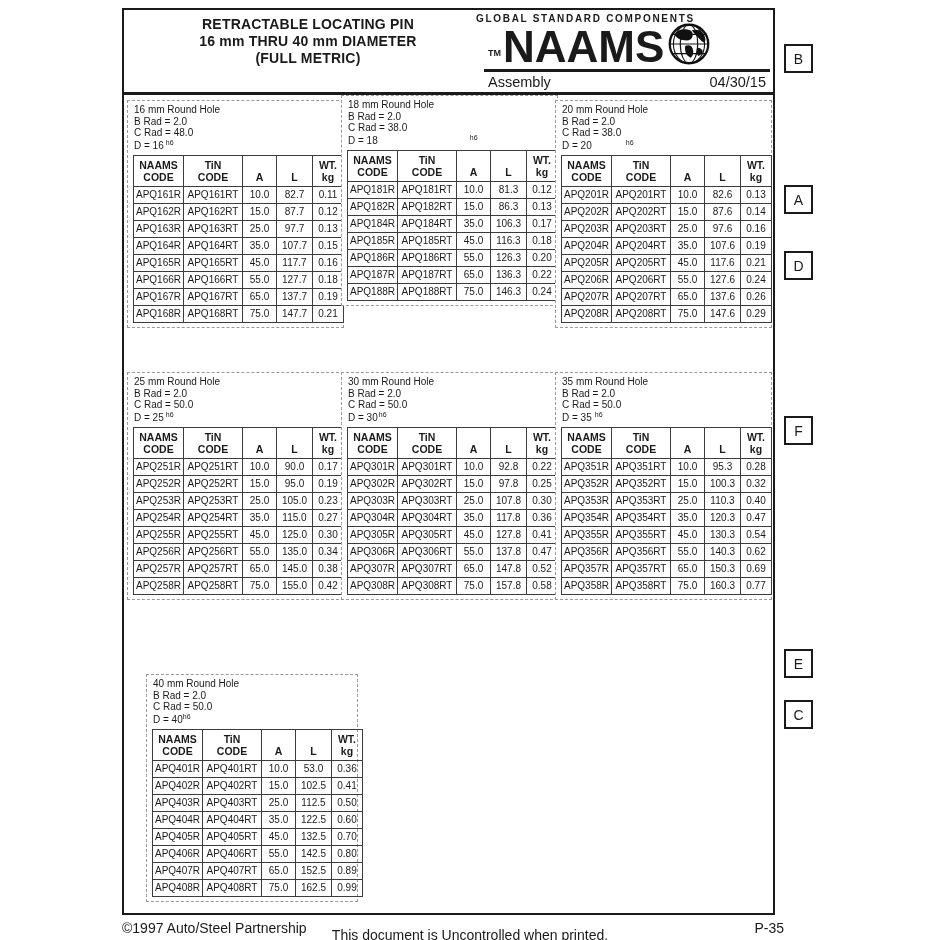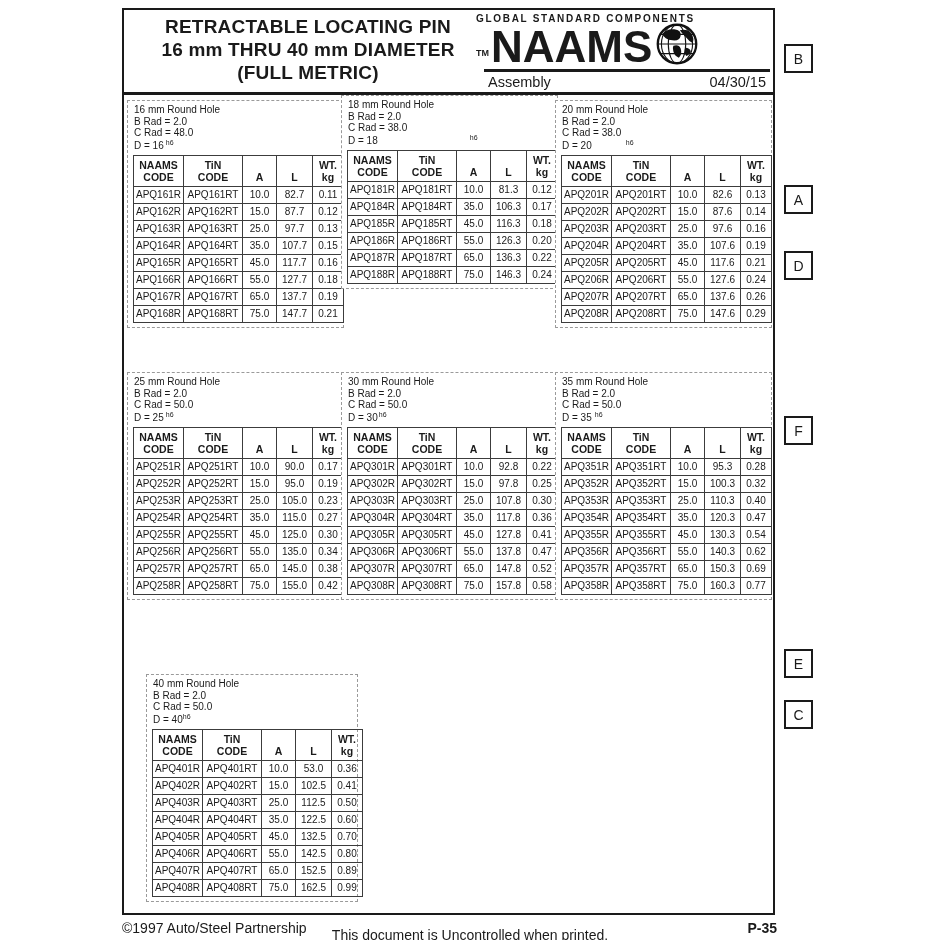--- a/index.html
+++ b/index.html
@@ -8,26 +8,26 @@
     font-family:"Liberation Sans",sans-serif;color:#1a1a1a;overflow:hidden;
   }
   .frame{
     position:absolute;left:122px;top:8px;width:653px;height:907px;
     border:2px solid #1a1a1a;background:#fff;box-sizing:border-box;
   }
   
   .hdr{position:absolute;left:0;top:0;right:0;height:82px;border-bottom:3px solid #1a1a1a;}
   .title-block{
     position:absolute;left:6px;top:6px;width:356px;text-align:center;
-    font-weight:bold;font-size:19px;line-height:1.2;letter-spacing:0.2px;
+    font-weight:bold;font-size:14px;line-height:1.2;letter-spacing:0.2px;
   }
   .logo-block{position:absolute;right:3px;top:3px;width:294px;}
   .tagline{font-size:10px;font-weight:bold;letter-spacing:1.7px;white-space:nowrap;}
   .name-row{display:flex;align-items:flex-end;margin-top:-2px;}
-  .tm{font-size:9px;font-weight:bold;margin:0 2px 9px 0;}
+  .tm{font-size:9px;font-weight:bold;margin:0 2px 9px 12px;}
   .naams{font-size:44px;font-weight:bold;letter-spacing:0px;line-height:0.92;transform:scaleY(1.02);}
   .globe{margin:0 0 1px 3px;}
   .logo-rule{border-top:3px solid #1a1a1a;margin:2px 0 2px 8px;}
   .logo-bottom{display:flex;justify-content:space-between;font-size:14.5px;padding:0 4px 0 12px;}
   
   .side-label{
     position:absolute;left:784px;width:25px;height:25px;border:2px solid #1a1a1a;
     display:flex;align-items:center;justify-content:center;font-size:14px;background:#fff;
   }
   
@@ -46,21 +46,21 @@
   td{font-size:10px;height:16px;padding:0;}
   th:nth-child(1),td:nth-child(1){width:49px;}
   th:nth-child(2),td:nth-child(2){width:58px;}
   th:nth-child(3),td:nth-child(3){width:33px;}
   th:nth-child(4),td:nth-child(4){width:35px;}
   th:nth-child(5),td:nth-child(5){width:30px;}
   
   .footer{position:absolute;left:0;top:920px;width:940px;height:20px;font-size:14px;}
   .footer .f-left{position:absolute;left:122px;}
   .footer .f-center{position:absolute;left:50%;transform:translateX(-50%);margin-top:7px;}
-  .footer .f-right{position:absolute;right:163px;font-weight:bold;}
+  .footer .f-right{position:absolute;right:156px;}
 </style>
 </head>
 <body>
 
 <div class="frame">
   <div class="hdr">
     <div class="title-block">
       <div>RETRACTABLE LOCATING PIN</div>
       <div>16 mm THRU 40 mm DIAMETER</div>
       <div>(FULL METRIC)</div>
@@ -202,20 +202,27 @@
         </thead>
       <tbody>
           <tr>
             <td>APQ181R</td>
             <td>APQ181RT</td>
             <td>10.0</td>
             <td>81.3</td>
             <td>0.12</td>
           </tr>
           <tr>
+            <td>APQ182R</td>
+            <td>APQ182RT</td>
+            <td>15.0</td>
+            <td>86.3</td>
+            <td>0.13</td>
+          </tr>
+          <tr>
             <td>APQ184R</td>
             <td>APQ184RT</td>
             <td>35.0</td>
             <td>106.3</td>
             <td>0.17</td>
           </tr>
           <tr>
             <td>APQ185R</td>
             <td>APQ185RT</td>
             <td>45.0</td>

